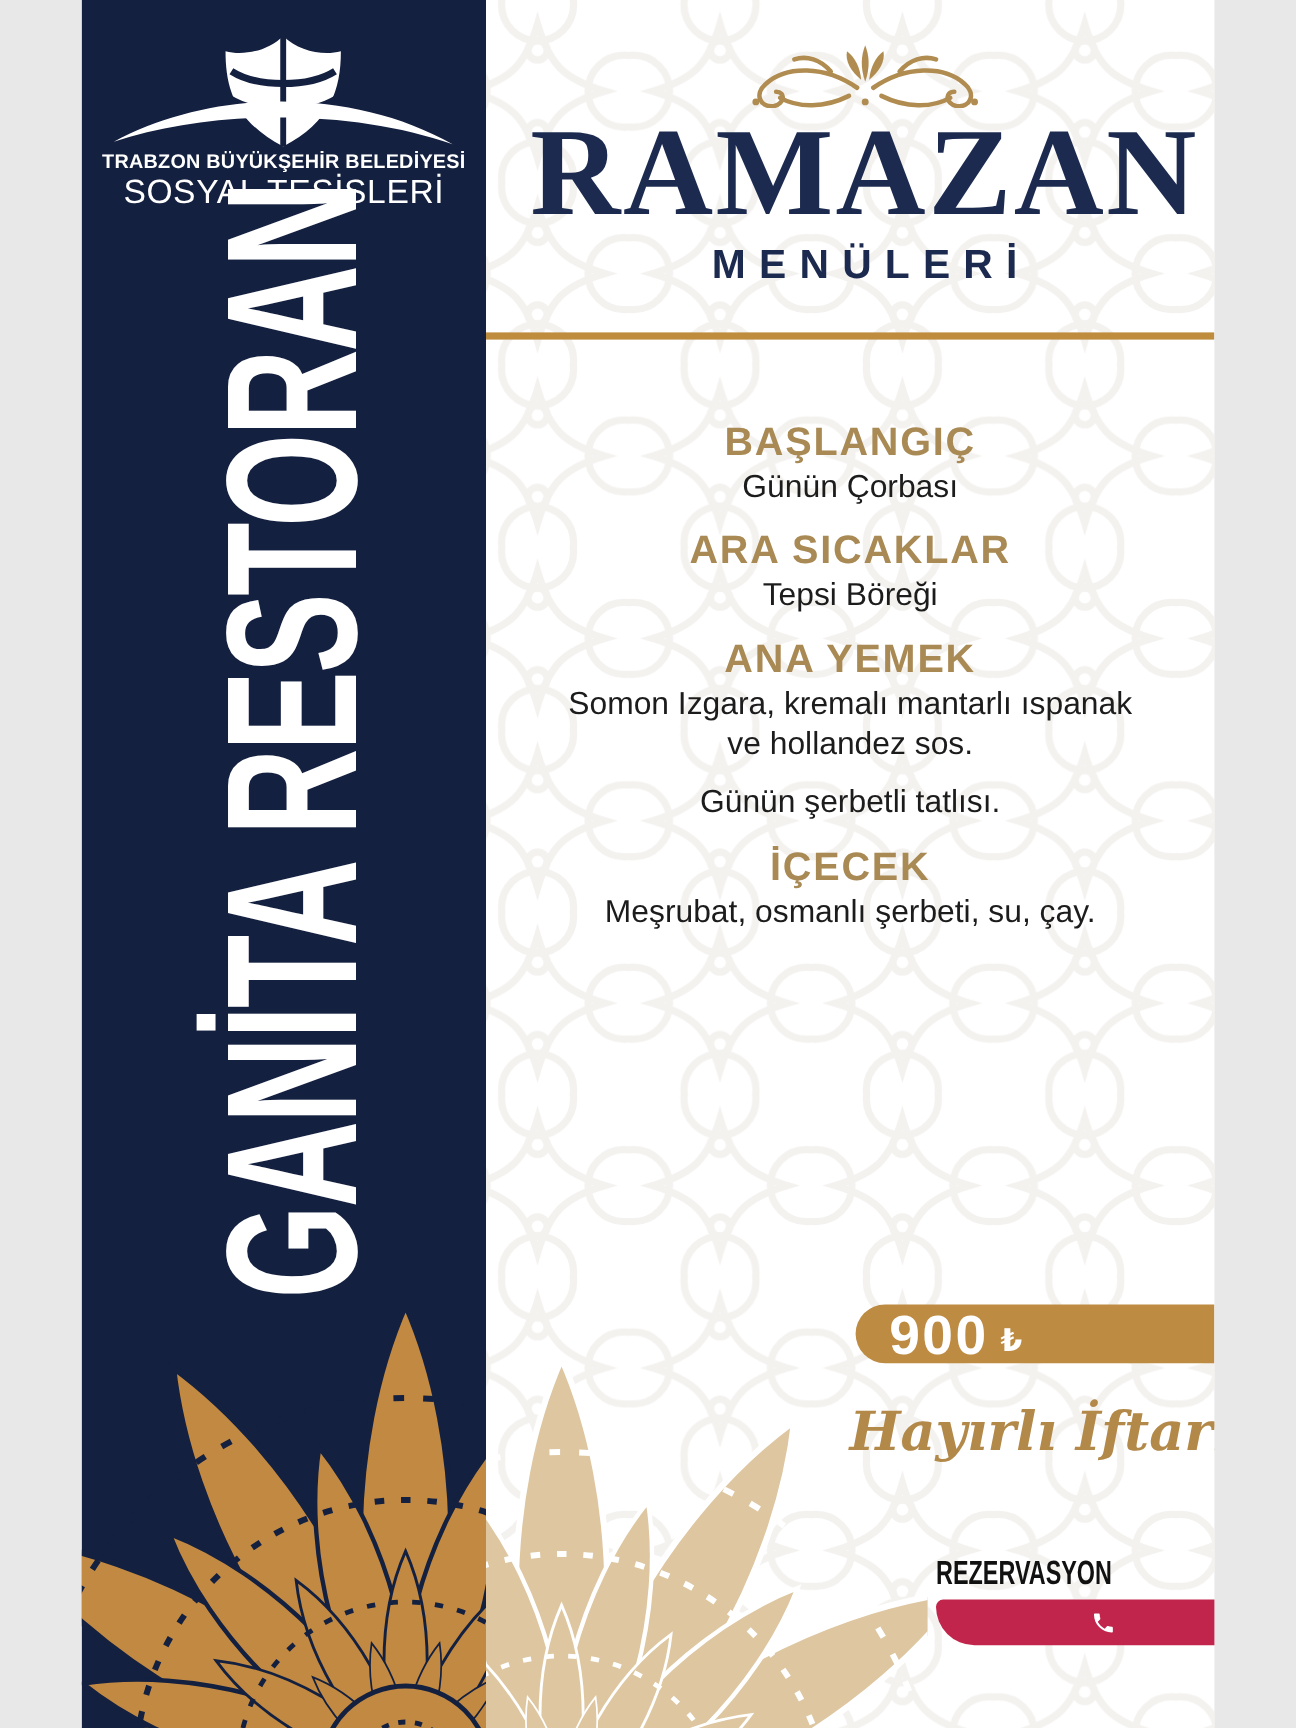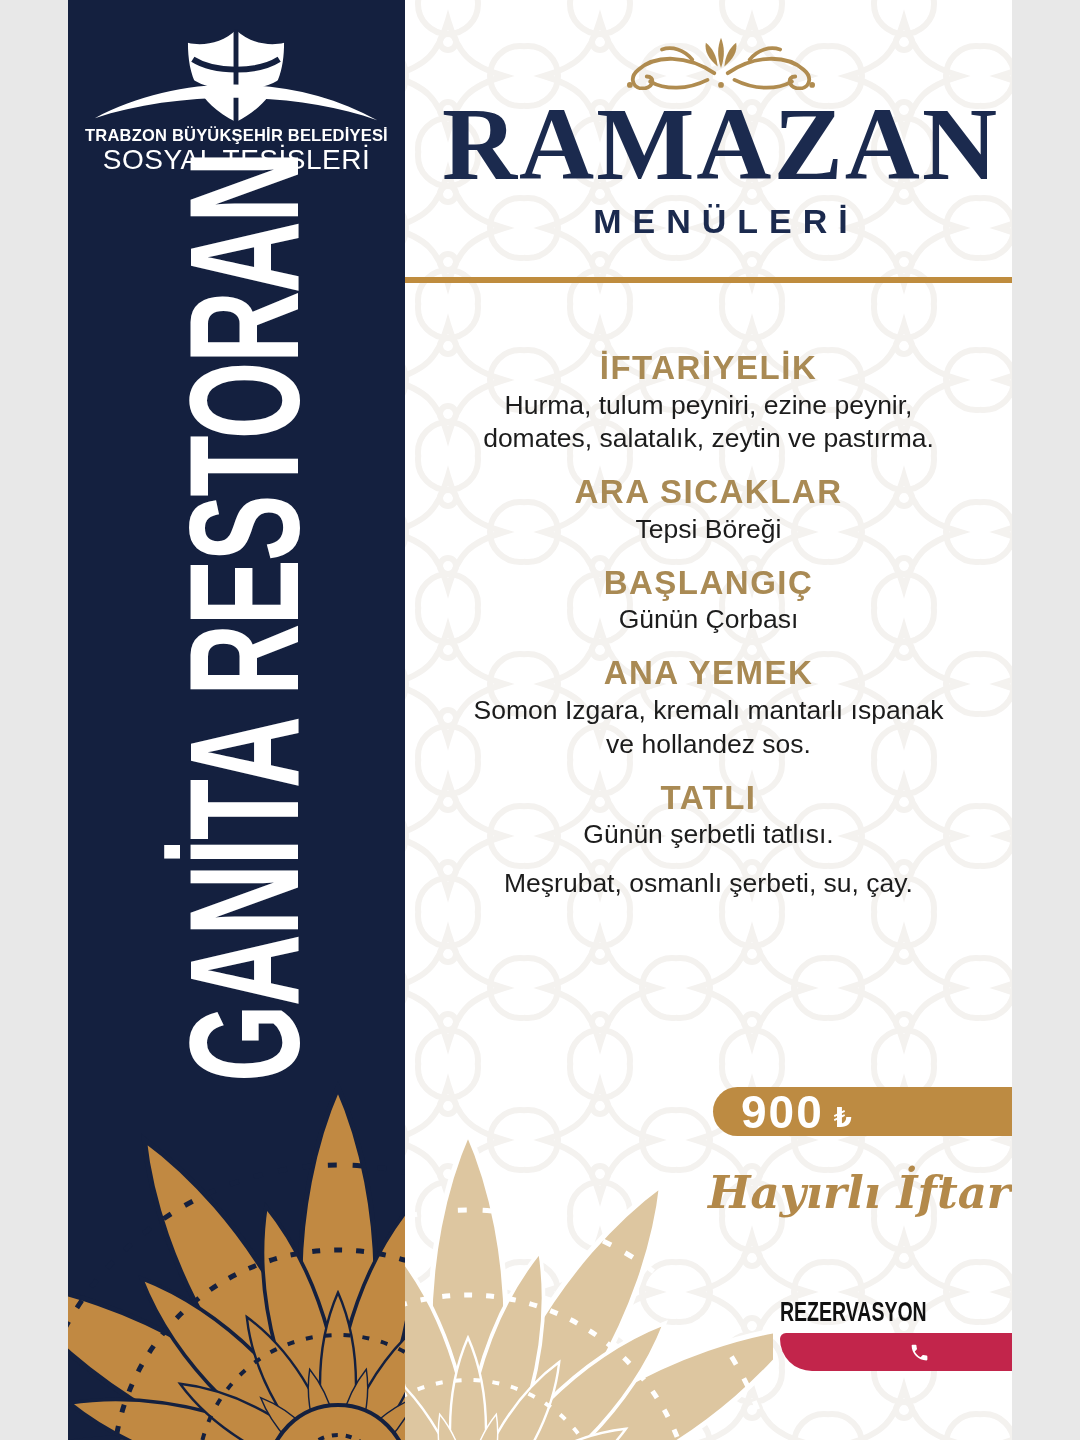--- a/index.html
+++ b/index.html
@@ -186,42 +186,37 @@
       </g>
     </svg>
     <div class="title">RAMAZAN</div>
     <div class="subtitle">MENÜLERİ</div>
   </div>
 
   <div class="divider"></div>
 
   <div class="menu">
       <div class="menu-section">
-        <div class="menu-heading">İFTARİYELİK</div>
-        <div class="menu-line">Hurma, tulum peyniri, ezine peynir,</div>
-        <div class="menu-line">domates, salatalık, zeytin ve pastırma.</div>
+        <div class="menu-heading">BAŞLANGIÇ</div>
+        <div class="menu-line">Günün Çorbası</div>
       </div>
       <div class="menu-section">
         <div class="menu-heading">ARA SICAKLAR</div>
         <div class="menu-line">Tepsi Böreği</div>
-      </div>
-      <div class="menu-section">
-        <div class="menu-heading">BAŞLANGIÇ</div>
-        <div class="menu-line">Günün Çorbası</div>
       </div>
       <div class="menu-section">
         <div class="menu-heading">ANA YEMEK</div>
         <div class="menu-line">Somon Izgara, kremalı mantarlı ıspanak</div>
         <div class="menu-line">ve hollandez sos.</div>
       </div>
       <div class="menu-section">
-        <div class="menu-heading">TATLI</div>
         <div class="menu-line">Günün şerbetli tatlısı.</div>
       </div>
       <div class="menu-section">
+        <div class="menu-heading">İÇECEK</div>
         <div class="menu-line">Meşrubat, osmanlı şerbeti, su, çay.</div>
       </div>
     </div>
 
   <div class="price-pill">
     <span class="price-amount">900</span>
     <span class="price-currency">₺</span>
   </div>
 
   <div class="blessing">Hayırlı İftarlar Dileriz..</div>

